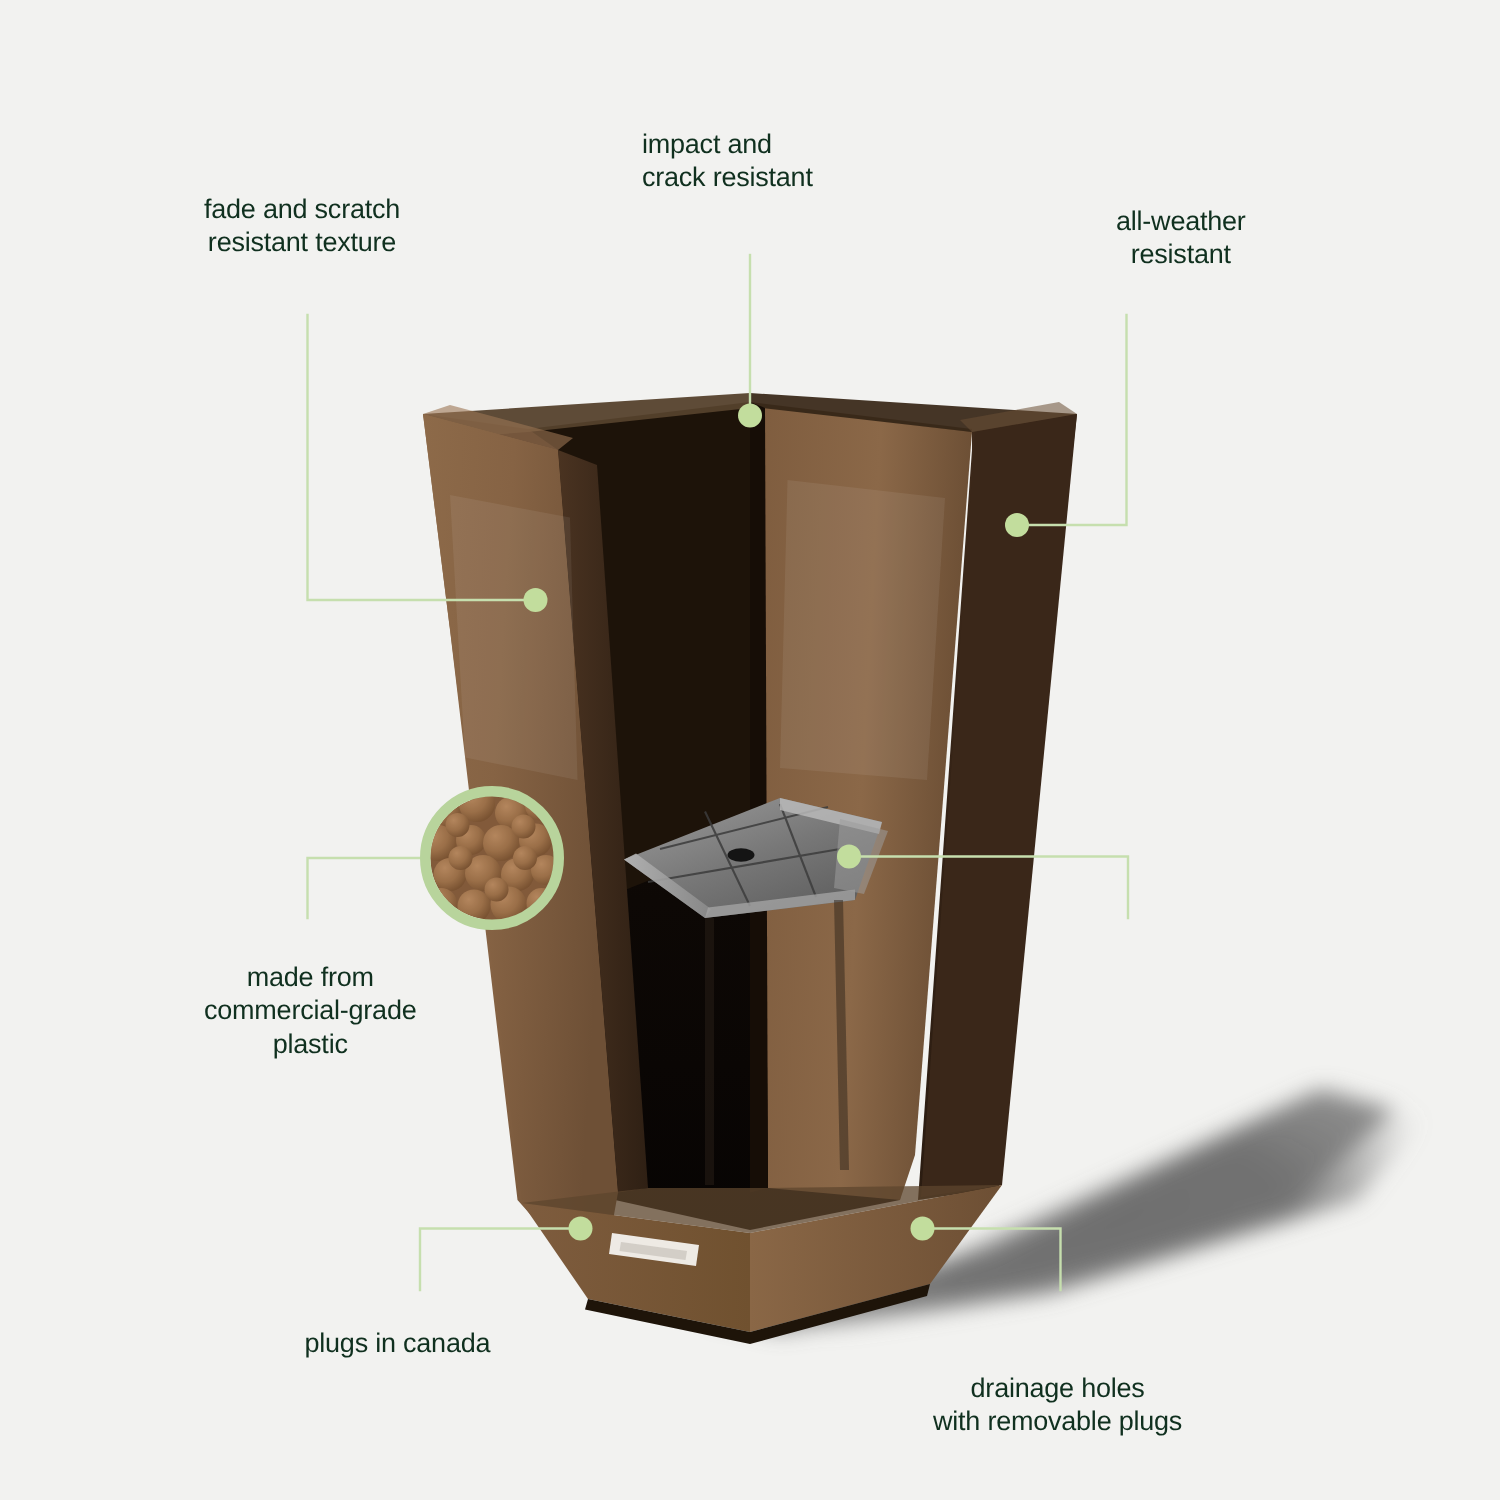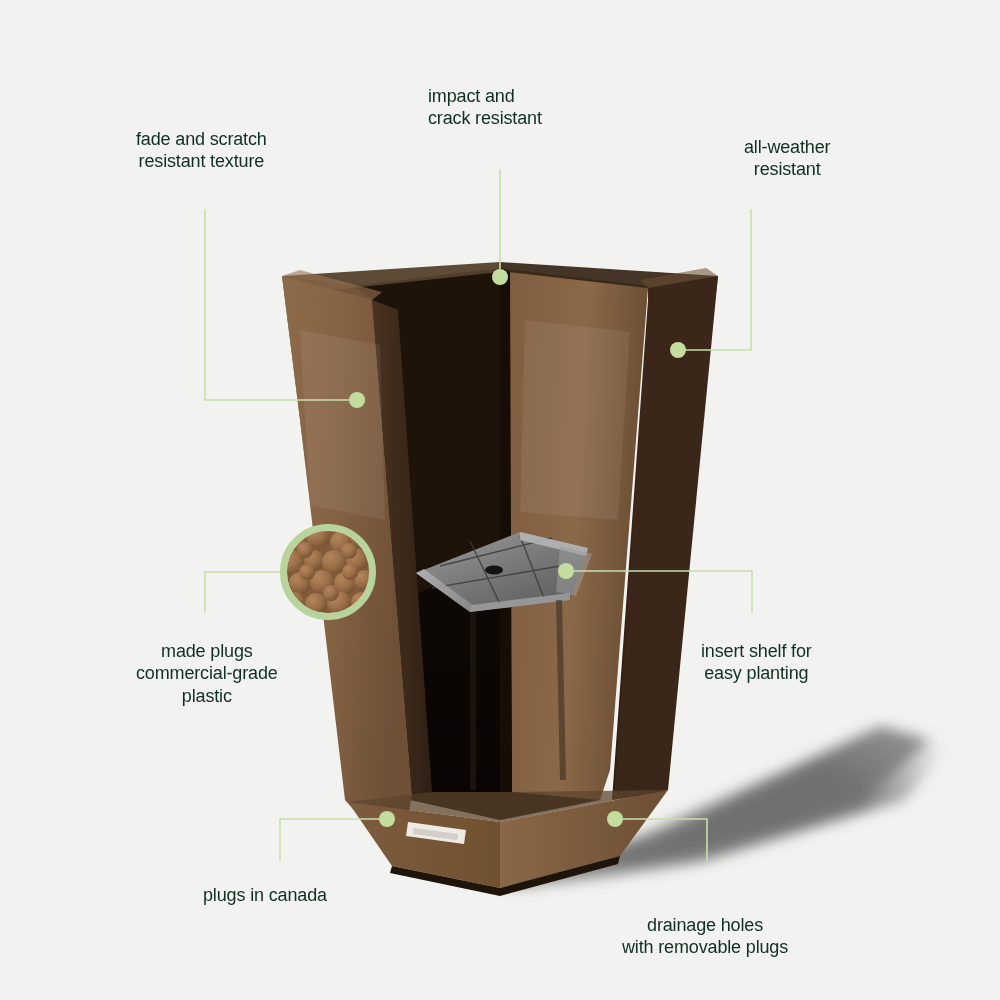--- a/index.html
+++ b/index.html
@@ -250,25 +250,23 @@
 
   <div class="callout-label lbl-left" id="label-fade-scratch">fade and scratch
 resistant texture</div>
 
   <div class="callout-label lbl-center" id="label-impact-crack">impact and
 crack resistant</div>
 
   <div class="callout-label lbl-left" id="label-all-weather">all-weather
 resistant</div>
 
-  <div class="callout-label lbl-left" id="label-made-from-plastic">made plugs
+  <div class="callout-label lbl-left" id="label-made-from-plastic">made from
 commercial-grade
 plastic</div>
 
-  <div class="callout-label lbl-left" id="label-insert-shelf">insert shelf for
-easy planting</div>
 
   <div class="callout-label lbl-left" id="label-made-in-canada">plugs in canada</div>
 
   <div class="callout-label lbl-left" id="label-drainage-holes">drainage holes
 with removable plugs</div>
 
 </div>
 
 </body></html>

